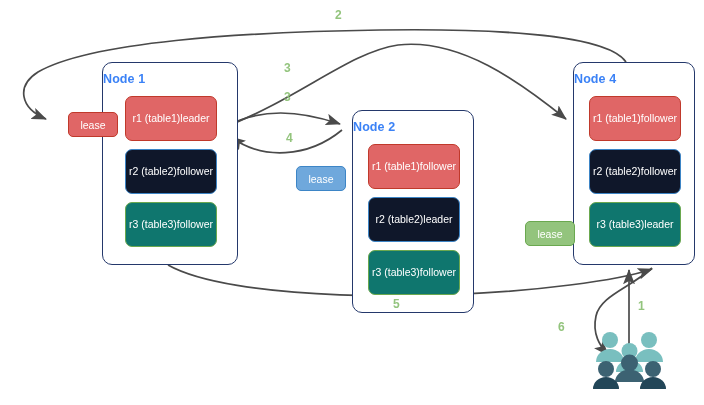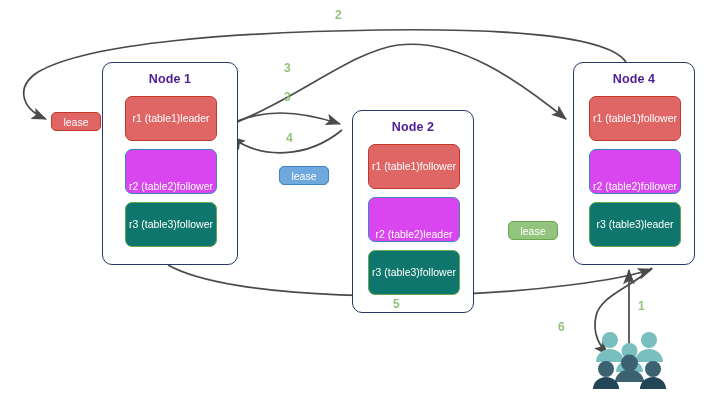--- a/index.html
+++ b/index.html
@@ -25,59 +25,59 @@
   }
   .node-box {
     position: absolute;
     border: 1.6px solid #24386b;
     border-radius: 10px;
     background: #ffffff;
     box-sizing: border-box;
     z-index: 3;
   }
   .node-title {
-    text-align: center;
     font-size: 12.5px;
     font-weight: bold;
-    color: #4c1d95;
+    color: #3b82f6;
     margin-top: 9px;
     letter-spacing: 0.1px;
   }
   .replica {
     position: absolute;
     left: 22px;
     width: 92px;
     height: 45px;
     border-radius: 7px;
     box-sizing: border-box;
     display: flex;
     align-items: center;
     justify-content: center;
     color: #ffffff;
     font-size: 10.5px;
     line-height: 13px;
     text-align: center;
   }
   .replica .ln { display: block; }
   .rep-red   { background: #e06666; border: 1.4px solid #c0392b; }
-  .rep-blue  { background: #d946ef; border: 1.4px solid #3d85c6; align-items: flex-end; }
+  .rep-blue  { background: #0f172a; border: 1.4px solid #3d85c6; }
   .rep-green { background: #0f766e; border: 1.4px solid #6aa84f; }
 
   .lease {
     position: absolute;
     border-radius: 5px;
     box-sizing: border-box;
     display: flex;
     align-items: center;
     justify-content: center;
     color: #ffffff;
     font-size: 10.5px;
     z-index: 4;
     padding: 0 6px;
-    height: 19px;
+    height: 25px;
+    margin-left: 17px;
   }
   .lease-red   { background: #e06666; border: 1.4px solid #c0392b; }
   .lease-blue  { background: #6fa8dc; border: 1.4px solid #3d85c6; }
   .lease-green { background: #93c47d; border: 1.4px solid #6aa84f; }
 
   .edge-label {
     position: absolute;
     color: #93c47d;
     font-size: 12px;
     font-weight: bold;

